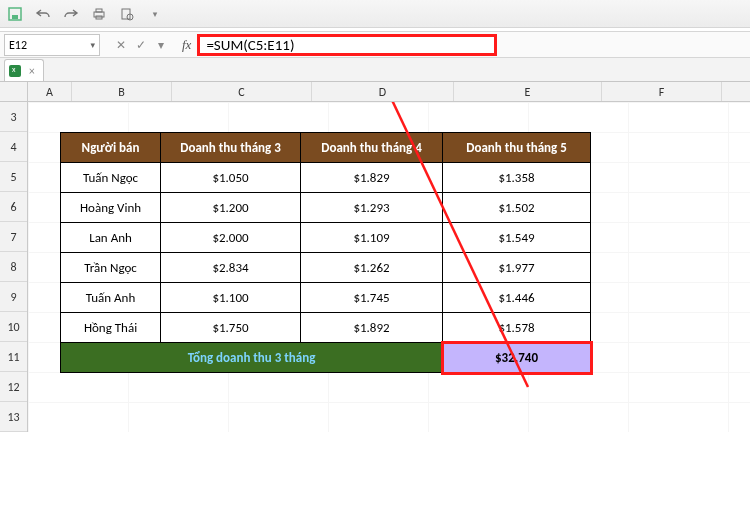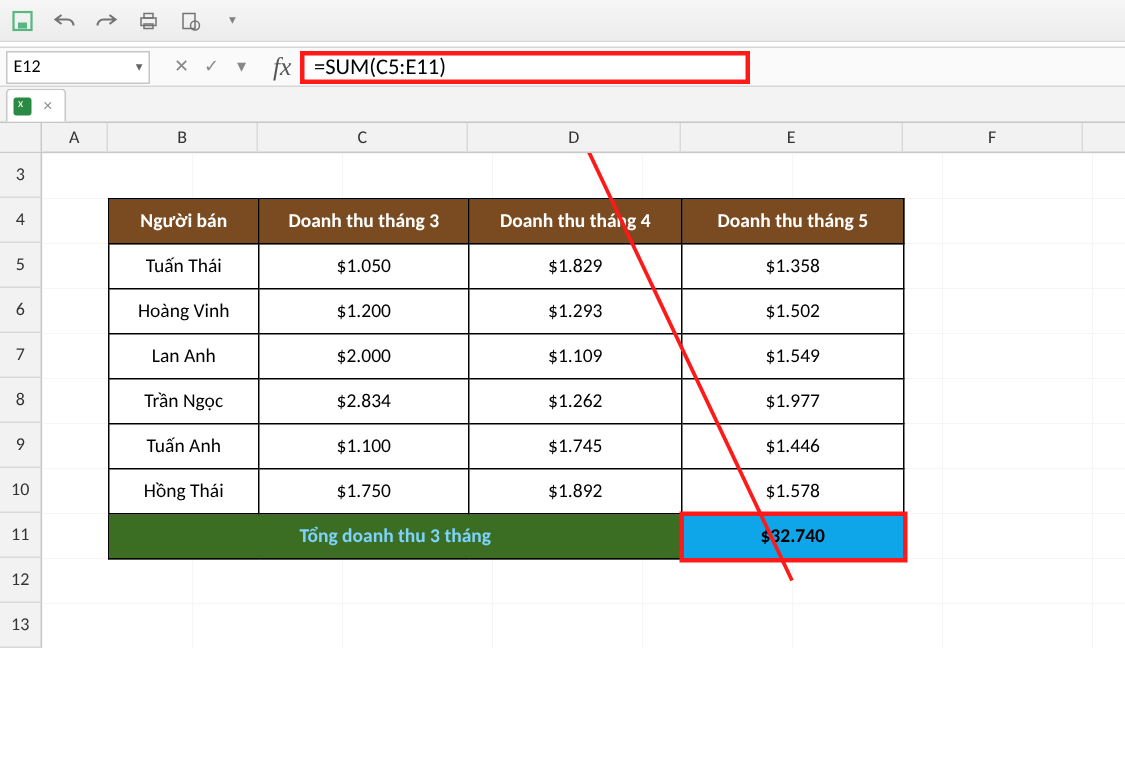--- a/index.html
+++ b/index.html
@@ -40,21 +40,21 @@
     display:flex;
     align-items:center;
     padding:0 4px;
     font-size:12px;
     justify-content:space-between;
     gap:32px;
   }
   .namebox .caret { font-size:9px; color:#666; }
   .fn-btns { display:flex; align-items:center; gap:6px; margin:0 14px; color:#888; }
   .fn-btns span { width:14px; text-align:center; }
-  .fx-label { font-style:italic; font-family:"Times New Roman",serif; font-size:17px; color:#555; margin-right:6px; }
+  .fx-label { font-style:italic; font-family:"Times New Roman",serif; font-size:13px; color:#555; margin-right:6px; }
   .formula-box-wrap { flex:1; display:flex; align-items:center; }
   .formula-box {
     height:22px;
     border:3px solid #ff1a1a;
     background:#fff;
     display:flex;
     align-items:center;
     padding:0 6px;
     width:300px;
     font-size:15px;
@@ -107,40 +107,40 @@
     position:absolute; inset:0;
     background-image:
       linear-gradient(#e4e4e4 1px,transparent 1px),
       linear-gradient(90deg,#e4e4e4 1px,transparent 1px);
     background-size: 100px 30px, 100px 30px;
     opacity:.35;
   }
   .datatable {
     position:absolute;
     top:30px; 
-    left:44px; 
+    left:32px; 
     border-collapse:collapse;
   }
   .datatable th, .datatable td {
     border:1px solid #000;
     height:30px;
     text-align:center;
     font-size:13px;
     background:#fff;
     padding:0 6px;
   }
   .datatable th {
     background:#7a4b20;
     color:#fff;
     font-weight:bold;
   }
   .datatable .col-B{width:100px;} .datatable .col-C{width:140px;} .datatable .col-D{width:142px;} .datatable .col-E{width:148px;}
   .totalrow td { background:#3b6e22; color:#7dd3fc; font-weight:bold;}
   .totalrow .total-val {
-    background:#0ea5e9; color:#000;
+    background:#c4b5fd; color:#000;
     outline:3px solid #ff1a1a;
     outline-offset:-1px;
   }
   .arrow-svg { position:absolute; pointer-events:none; }
 </style>
 </head>
 <body>
 
 <div class="qat">
   <span class="qat-icon">
@@ -230,21 +230,21 @@
 
       <table class="datatable">
         <tbody>
             <tr>
           <th class="col-B">Người bán</th>
           <th class="col-C">Doanh thu tháng 3</th>
           <th class="col-D">Doanh thu tháng 4</th>
           <th class="col-E">Doanh thu tháng 5</th>
         </tr>
         <tr>
-              <td>Tuấn Thái</td>
+              <td>Tuấn Ngọc</td>
               <td>$1.050</td>
               <td>$1.829</td>
               <td>$1.358</td>
             </tr>
         <tr>
               <td>Hoàng Vinh</td>
               <td>$1.200</td>
               <td>$1.293</td>
               <td>$1.502</td>
             </tr>

